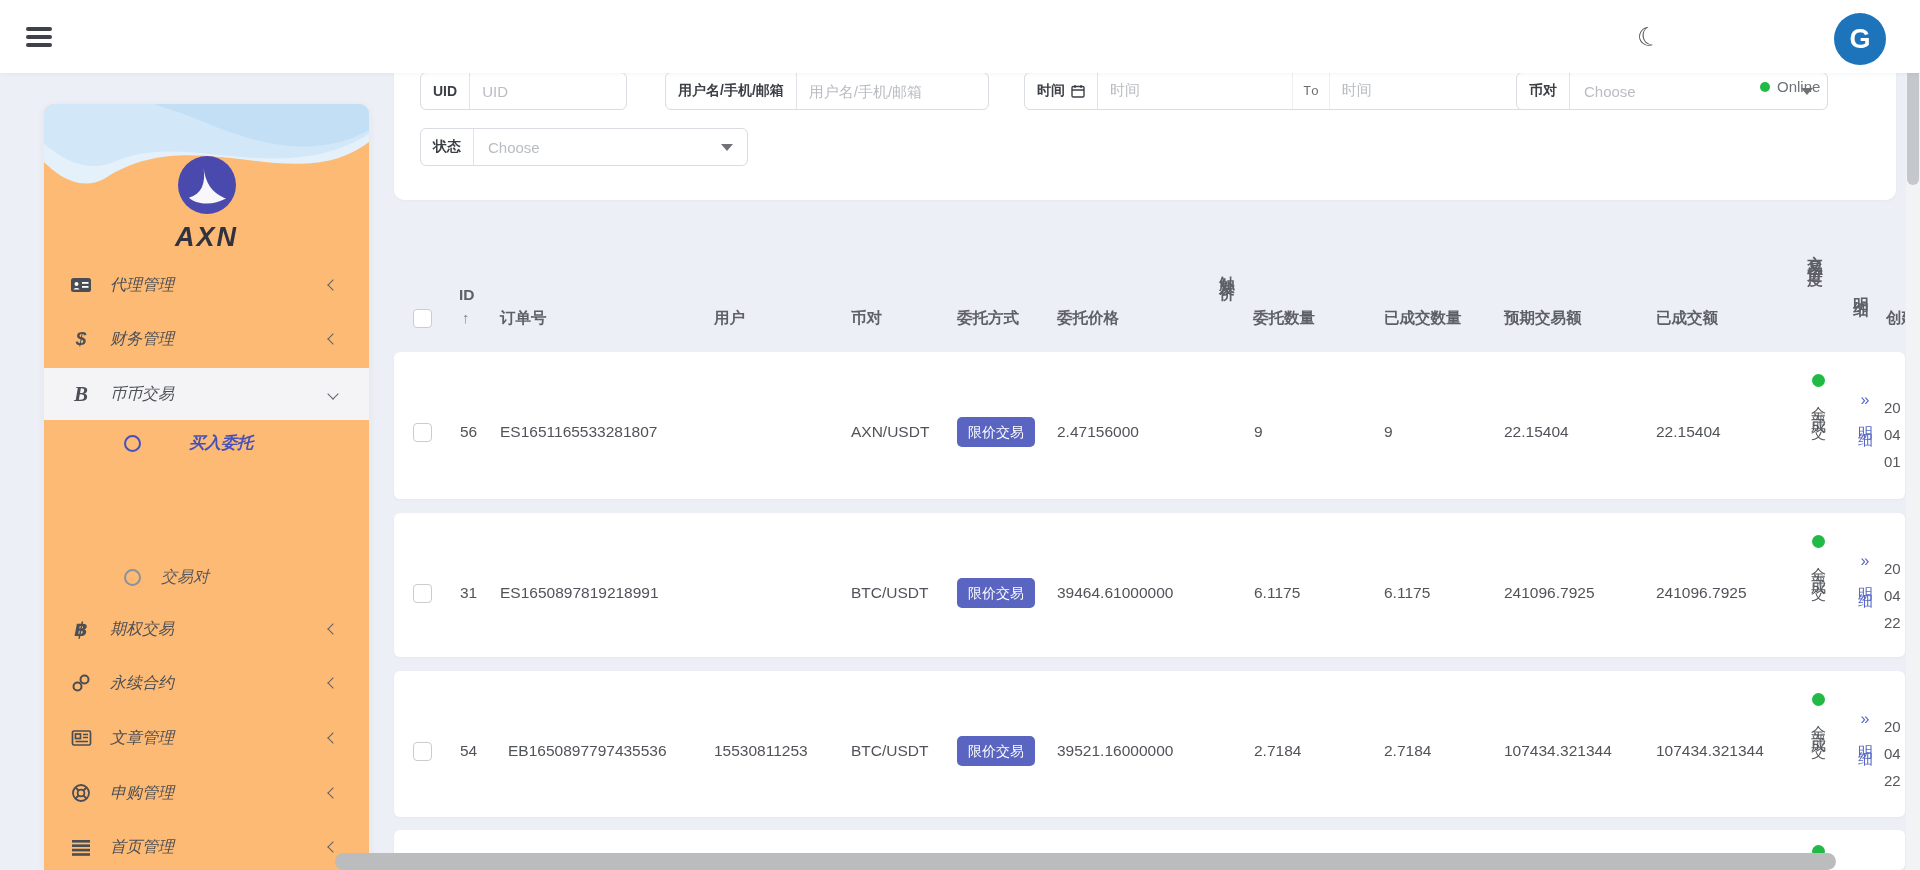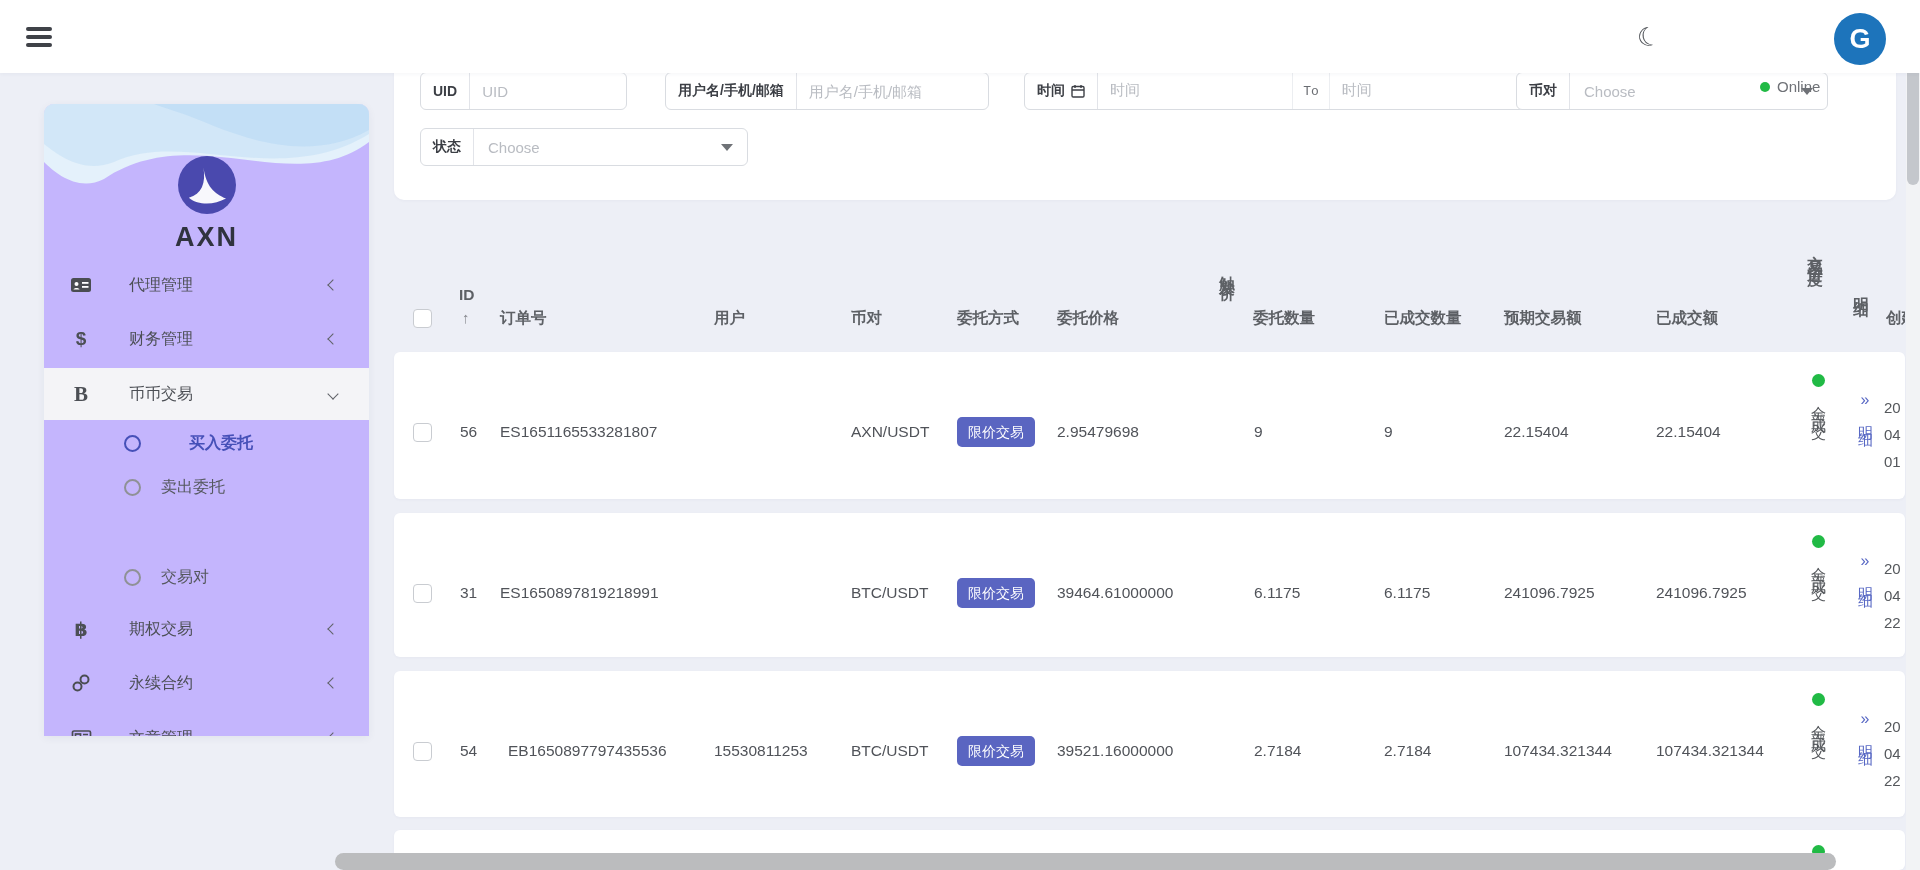--- a/index.html
+++ b/index.html
@@ -10,25 +10,25 @@
   .burger span{display:block;height:3.5px;background:#3f4248;border-radius:2px;margin-bottom:4.5px;}
   .moon{position:absolute;left:1637px;top:22px;font-size:26px;color:#55585d;transform:rotate(-14deg);cursor:pointer;}
   .online-wrap{position:absolute;left:1760px;top:44px;display:flex;align-items:center;gap:7px;margin-top:34px;}
   .online-dot{width:10px;height:10px;border-radius:50%;background:#21ba45;}
   .online-txt{font-size:15px;color:#6f7277;}
   .avatar{position:absolute;left:1834px;top:13px;width:52px;height:52px;border-radius:50%;background:#1d74bb;color:#fff;font-weight:800;font-size:27px;display:flex;align-items:center;justify-content:center;cursor:pointer;}
   
   .vtrack{position:absolute;right:0;top:0;width:14px;height:870px;background:#f2f3f5;z-index:35;}
   .vthumb{position:absolute;right:1px;top:62px;width:12px;height:123px;background:#c4c7cc;border-radius:6px;z-index:36;}
   
-  .sidebar{position:absolute;left:44px;top:104px;width:325px;height:632px;background:#c4b5fd;border-radius:10px 10px 0 0;box-shadow:0 2px 8px rgba(40,50,90,.06);z-index:20;overflow:hidden;}
+  .sidebar{position:absolute;left:44px;top:104px;width:325px;height:766px;background:#fdba74;border-radius:10px 10px 0 0;box-shadow:0 2px 8px rgba(40,50,90,.06);z-index:20;overflow:hidden;font-style:italic;}
   .wave{position:absolute;left:0;top:0;width:325px;height:110px;}
   .logo-circ{position:absolute;left:134px;top:52px;width:58px;height:58px;}
   .brand{position:absolute;left:0;top:118px;width:325px;text-align:center;font-size:27px;font-weight:700;letter-spacing:2px;color:#30333f;}
-  .mitem{position:absolute;left:0;width:325px;height:44px;display:flex;align-items:center;padding:0 0 0 24px;box-sizing:border-box;cursor:pointer;color:#4c4f55;font-size:16px;gap:19px;}
+  .mitem{position:absolute;left:0;width:325px;height:44px;display:flex;align-items:center;padding:0 0 0 24px;box-sizing:border-box;cursor:pointer;color:#4c4f55;font-size:16px;}
   .mitem .mico{width:26px;margin-right:16px;display:flex;align-items:center;justify-content:center;color:#4c4f55;}
   .mitem .chev{position:absolute;right:32px;}
   .mitem.active-section{background:#f4f4f7;height:52px;}
   .chev{display:inline-block;padding:3.5px;border:solid #5f6268;border-width:0 1.6px 1.6px 0;}
   .chev.left{transform:rotate(135deg);}
   .chev.down{transform:rotate(45deg);}
   .subitem{position:absolute;left:0;width:325px;height:40px;display:flex;align-items:center;padding-left:80px;box-sizing:border-box;cursor:pointer;font-size:16px;color:#55585e;}
   .subitem .cir{width:13px;height:13px;border:2px solid #8f9196;border-radius:50%;margin-right:20px;}
   .subitem.active{color:#4650b8;font-weight:700;gap:28px;}
   .subitem.active .cir{border-color:#4650b8;}
@@ -109,24 +109,20 @@
 
     <div class="mitem active-section" style="top:264px">
       <span class="mico coinb-glyph">B</span>
       <span>币币交易</span>
       <span class="chev down"></span>
     </div>
 
     <div class="subitem active" style="top:319px">
       <span class="cir"></span>
       <span>买入委托</span>
-    </div>
-    <div class="subitem" style="top:363px">
-      <span class="cir"></span>
-      <span>卖出委托</span>
     </div>
     <div class="subitem" style="top:453px">
       <span class="cir"></span>
       <span>交易对</span>
     </div>
 
     <div class="mitem" style="top:503px">
       <span class="mico baht-glyph">฿</span>
       <span>期权交易</span>
       <span class="chev left"></span>
@@ -235,21 +231,21 @@
     <div class="cell cbcell" style="left:19px;">
         <span class="cb"></span>
       </div>
     <div class="cell" style="left:66px;">56</div>
     <div class="cell" style="left:106px;">ES1651165533281807</div>
     <div class="cell" style="left:320px;"></div>
     <div class="cell" style="left:457px;">AXN/USDT</div>
     <div class="cell" style="left:563px;">
         <span class="badge">限价交易</span>
       </div>
-    <div class="cell" style="left:663px;">2.95479698</div>
+    <div class="cell" style="left:663px;">2.47156000</div>
     <div class="cell" style="left:825px;"></div>
     <div class="cell" style="left:860px;">9</div>
     <div class="cell" style="left:990px;">9</div>
     <div class="cell" style="left:1110px;">22.15404</div>
     <div class="cell" style="left:1262px;">22.15404</div>
     <div class="prog">
       <span class="gdot"></span>
       <span class="vtxt">全部成交</span>
     </div>
     <div class="detail">

